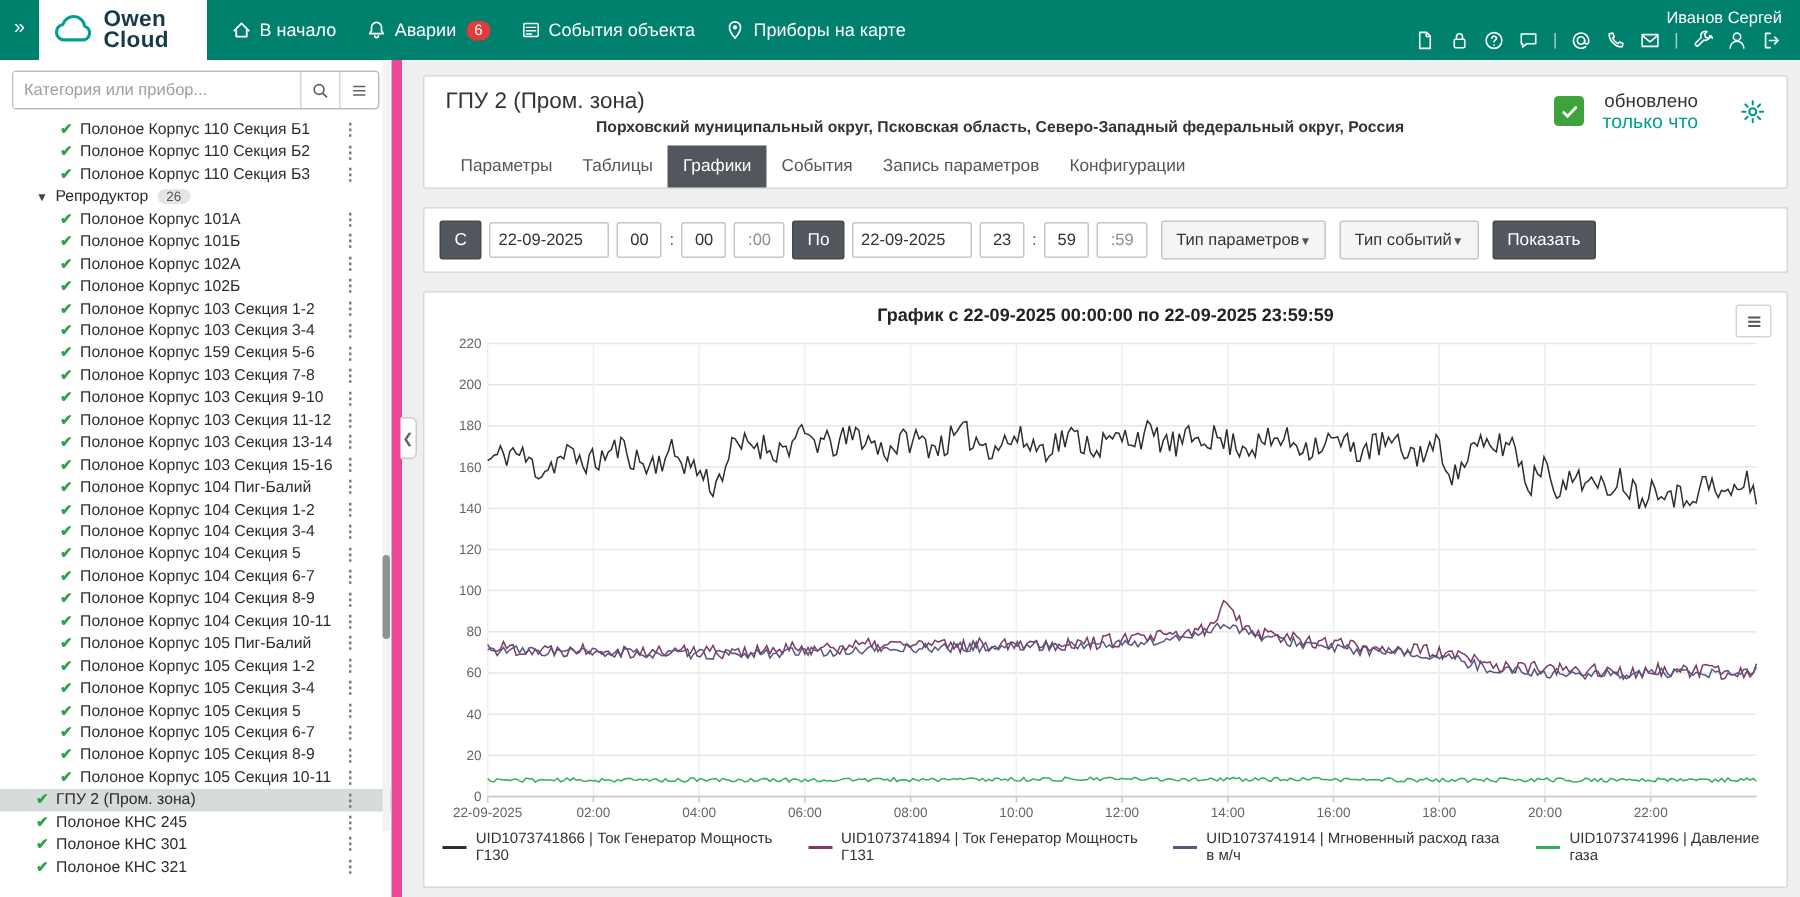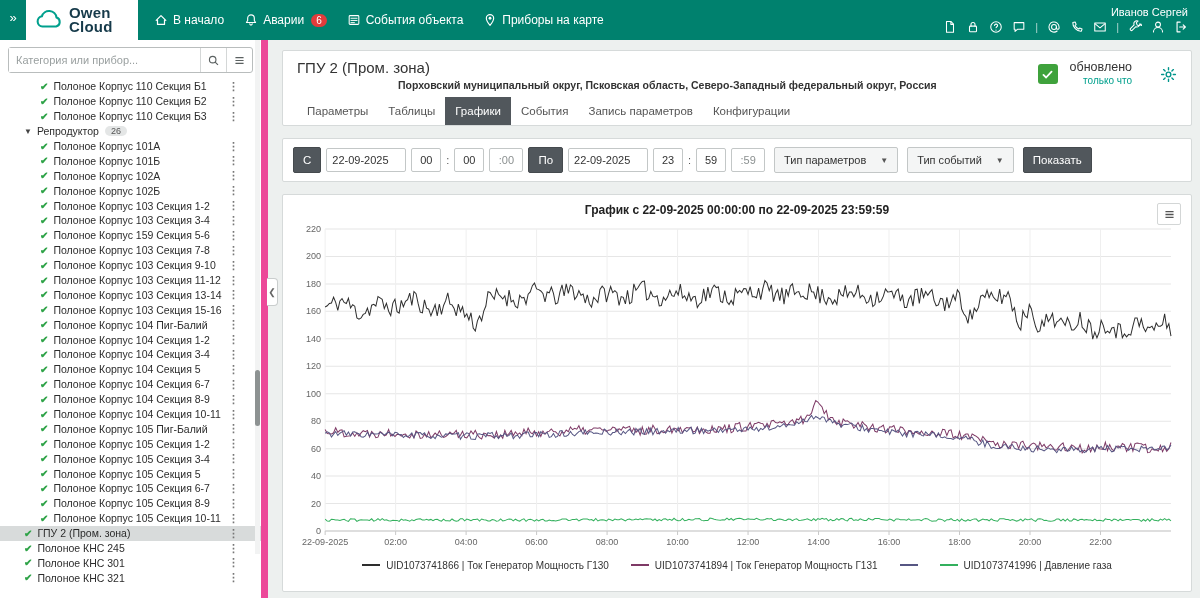--- a/index.html
+++ b/index.html
@@ -50,35 +50,35 @@
   .head-card { padding:8px 14px 0 14px; }
   .head-top { display:flex; align-items:flex-start; }
   .head-titles { flex:1; }
   .page-title { font-size:15px; color:#333; }
   .page-subtitle { font-size:10.5px; font-weight:bold; color:#333; margin-top:3px;text-align:center; }
   .status-wrap { display:flex; align-items:center; gap:12px; padding-top:2px; }
   .check-sq { width:20px; height:20px; background:#3fa23c; border-radius:3px; display:flex; align-items:center; justify-content:center; }
   .check-sq svg { width:13px; height:13px; }
   .status-texts { text-align:right; line-height:13px; }
   .status-t { font-size:12.5px; color:#333; }
-  .status-sub { font-size:10px; color:#00a08d; }
+  .status-sub { font-size:13px; color:#00a08d; }
   .gear { color:#00958b; margin-left:16px; cursor:pointer; }
   .gear svg { width:17px; height:17px; }
   .tabs { display:flex; align-items:center; margin-top:6px; }
   .tab { font-size:11.5px; color:#555; padding:8px 10px; cursor:pointer; }
   .tab.active { background:#51575c; color:#fff; }
 
   .filter-card { margin-top:12px; padding:8px 10px; display:flex; align-items:center; gap:5px; }
   .btn-dark { background:#51575c; color:#fff; border:1px solid #454a4e; border-radius:2px; font-size:11.5px; height:26px; padding:0 9px; cursor:pointer; font-family:"Liberation Sans",sans-serif; }
   .inp { height:24px; border:1px solid #c3c7c7; border-radius:2px; font-size:11px; color:#333; padding:0 5px; font-family:"Liberation Sans",sans-serif; }
   .inp-date { width:80px; }
   .inp-sm { width:30px; text-align:center; }
   .inp-sec { width:34px; text-align:center; color:#8b9090; }
   .colon { font-size:11px; color:#555; }
-  .dd { height:26px; border:1px solid #c3c7c7; background:#f4f5f5; border-radius:2px; font-size:11px; color:#333; padding:0 9px; display:flex; align-items:center; gap:14px; cursor:pointer; margin-left:4px;justify-content:flex-end; }
+  .dd { height:26px; border:1px solid #c3c7c7; background:#f4f5f5; border-radius:2px; font-size:11px; color:#333; padding:0 9px; display:flex; align-items:center; gap:0; cursor:pointer; margin-left:4px;justify-content:flex-end; }
   .caret-down { font-size:8px; color:#555; }
 
   .chart-card { margin-top:12px; padding:8px 12px 4px 12px; position:relative; height:398px; }
   .chart-title { text-align:center; font-size:12px; font-weight:bold; color:#222; height:18px; }
   .export-btn { position:absolute; top:8px; right:10px; width:24px; height:22px; border:1px solid #d3d6d6; border-radius:2px; background:#fff; display:flex; align-items:center; justify-content:center; cursor:pointer; color:#555; }
   .export-btn svg { width:13px; height:13px; }
   #chart-svg { width:100%; height:332px; display:block; }
   .legend { display:flex; justify-content:center; gap:22px; align-items:center; height:24px; }
   .legend-item { display:flex; align-items:center; gap:6px; font-size:10px; color:#333; cursor:pointer; }
   .swatch { width:18px; height:2px; display:inline-block; }
@@ -532,20 +532,21 @@
         <span class="legend-item">
           <span class="swatch" style="background: rgb(46, 46, 46);"></span>
           <span>UID1073741866 | Ток Генератор Мощность Г130</span>
         </span>
         <span class="legend-item">
           <span class="swatch" style="background: rgb(126, 58, 102);"></span>
           <span>UID1073741894 | Ток Генератор Мощность Г131</span>
         </span>
         <span class="legend-item">
           <span class="swatch" style="background: rgb(86, 86, 131);"></span>
+          <span>UID1073741914 | Мгновенный расход газа в м/ч</span>
         </span>
         <span class="legend-item">
           <span class="swatch" style="background: rgb(51, 176, 93);"></span>
           <span>UID1073741996 | Давление газа</span>
         </span>
       </div>
   </div>
 
 </div>
 

